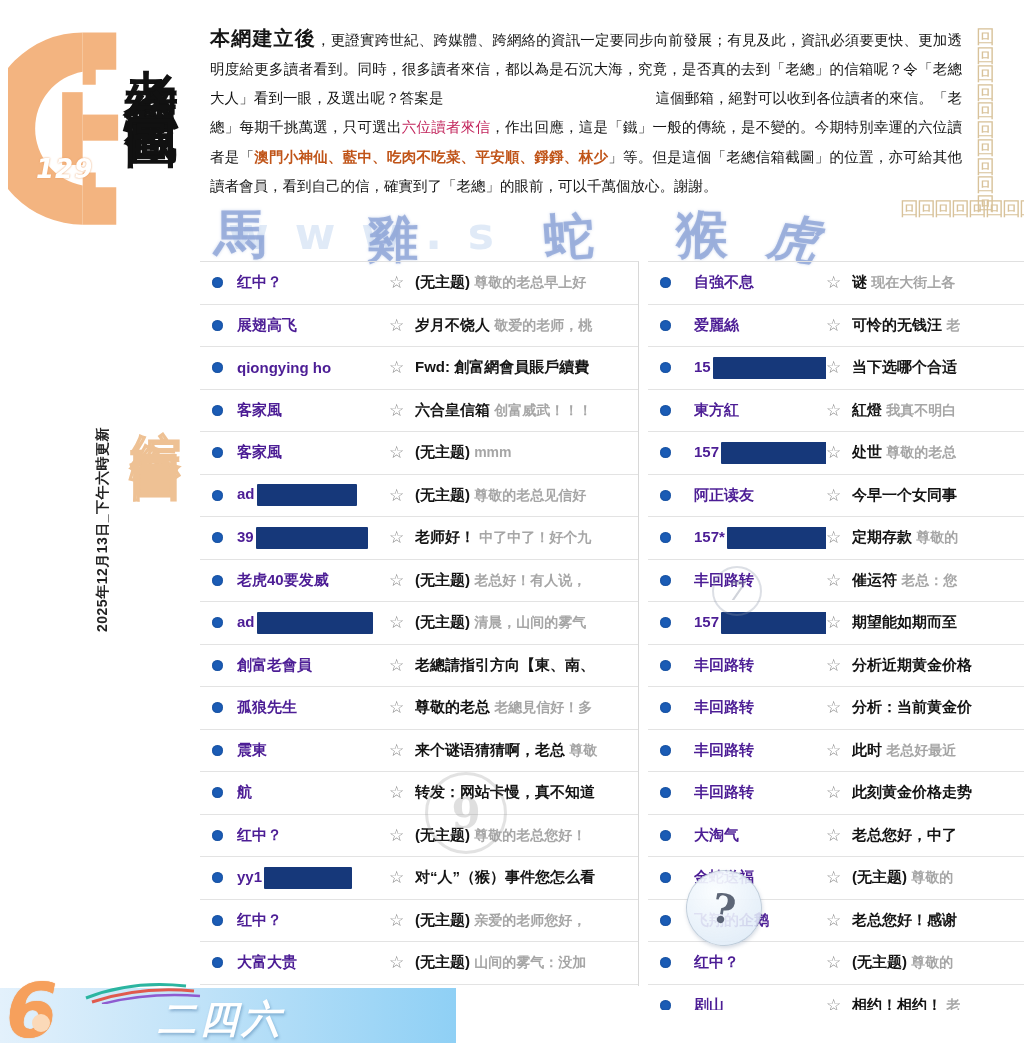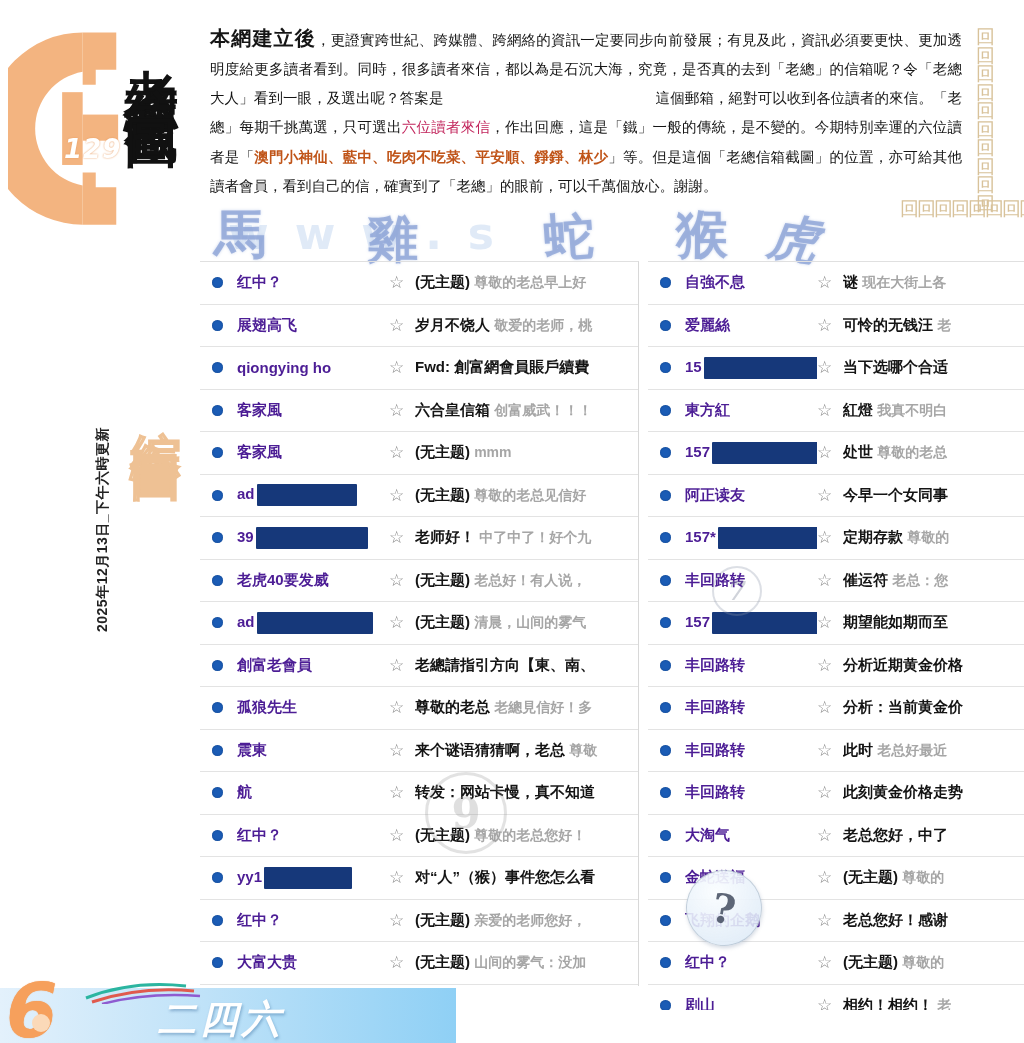--- a/index.html
+++ b/index.html
@@ -2,22 +2,22 @@
 <html><head>
 <meta charset="utf-8">
 <style>
   html,body{margin:0;padding:0;background:#fff;}
   #page{position:relative;width:1024px;height:1043px;background:#fff;overflow:hidden;
         font-family:"Liberation Sans",sans-serif;color:#1a1a1a;}
 
   
   .logo-badge{position:absolute;left:8px;top:22px;width:112px;height:215px;}
   .logo-badge svg{width:100%;height:100%;}
-  .badge-num{position:absolute;left:28px;top:112px;font:italic 900 26px "DejaVu Sans",sans-serif;
-             color:#fff;text-shadow:0 0 2px #e89a5d;letter-spacing:1px;margin-left:28px;}
+  .badge-num{position:absolute;left:28px;top:132px;font:italic 900 26px "DejaVu Sans",sans-serif;
+             color:#fff;text-shadow:0 0 2px #e89a5d;letter-spacing:1px;}
   .v-title{position:absolute;left:120px;top:26px;writing-mode:vertical-rl;
            font-family:"DejaVu Serif",serif;font-weight:900;font-size:54px;line-height:64px;
            letter-spacing:10px;color:#111;}
   .v-sub{position:absolute;left:126px;top:392px;writing-mode:vertical-rl;
          font-family:"DejaVu Serif",serif;font-weight:700;font-size:50px;line-height:60px;
          letter-spacing:12px;color:#fbeedd;-webkit-text-stroke:1.6px #eec194;}
   .v-date{position:absolute;left:94px;top:632px;width:256px;transform:rotate(-90deg);
           transform-origin:0 0;font-size:14px;font-weight:700;color:#222;letter-spacing:.5px;}
 
   
@@ -47,21 +47,21 @@
   
   .mail-col{position:absolute;top:261px;border-top:1px solid #e0e0e0;background:transparent;}
   #col-left{left:200px;width:438px;height:724px;border-right:1px solid #d8d8d8;overflow:hidden;}
   #col-right{left:648px;width:376px;height:748px;overflow:hidden;}
   .mail-row{display:flex;align-items:center;height:42.5px;border-bottom:1px solid #e3e3e3;
             padding-left:12px;box-sizing:border-box;}
   .dot{flex:0 0 11px;width:11px;height:11px;border-radius:50%;background:#1b5cb5;
        box-shadow:inset 0 0 2px #0d3f85;margin-right:14px;}
   .sender{font-weight:700;font-size:15px;color:#4c1d95;white-space:nowrap;overflow:hidden;}
   #col-left .sender{flex:0 0 152px;}
-  #col-right .sender{flex:0 0 132px;}
+  #col-right .sender{flex:0 0 132px;margin-left:9px;}
   .redact{display:inline-block;height:22px;background:#16387a;vertical-align:middle;
           margin-left:2px;border-radius:1px;}
   .star{flex:0 0 26px;font-size:17px;color:#8a8a8a;cursor:pointer;}
   .subj{flex:1;font-size:15px;font-weight:700;color:#141414;white-space:nowrap;overflow:hidden;}
   .prev{color:#a6a6a6;font-size:14px;font-weight:700;}
 
   
   .wm-circle{position:absolute;border-radius:50%;display:flex;align-items:center;justify-content:center;}
   .wm-9{left:425px;top:772px;width:76px;height:76px;border:3px solid rgba(150,150,150,.28);
         color:rgba(150,150,150,.30);font:700 42px "DejaVu Serif",serif;}

